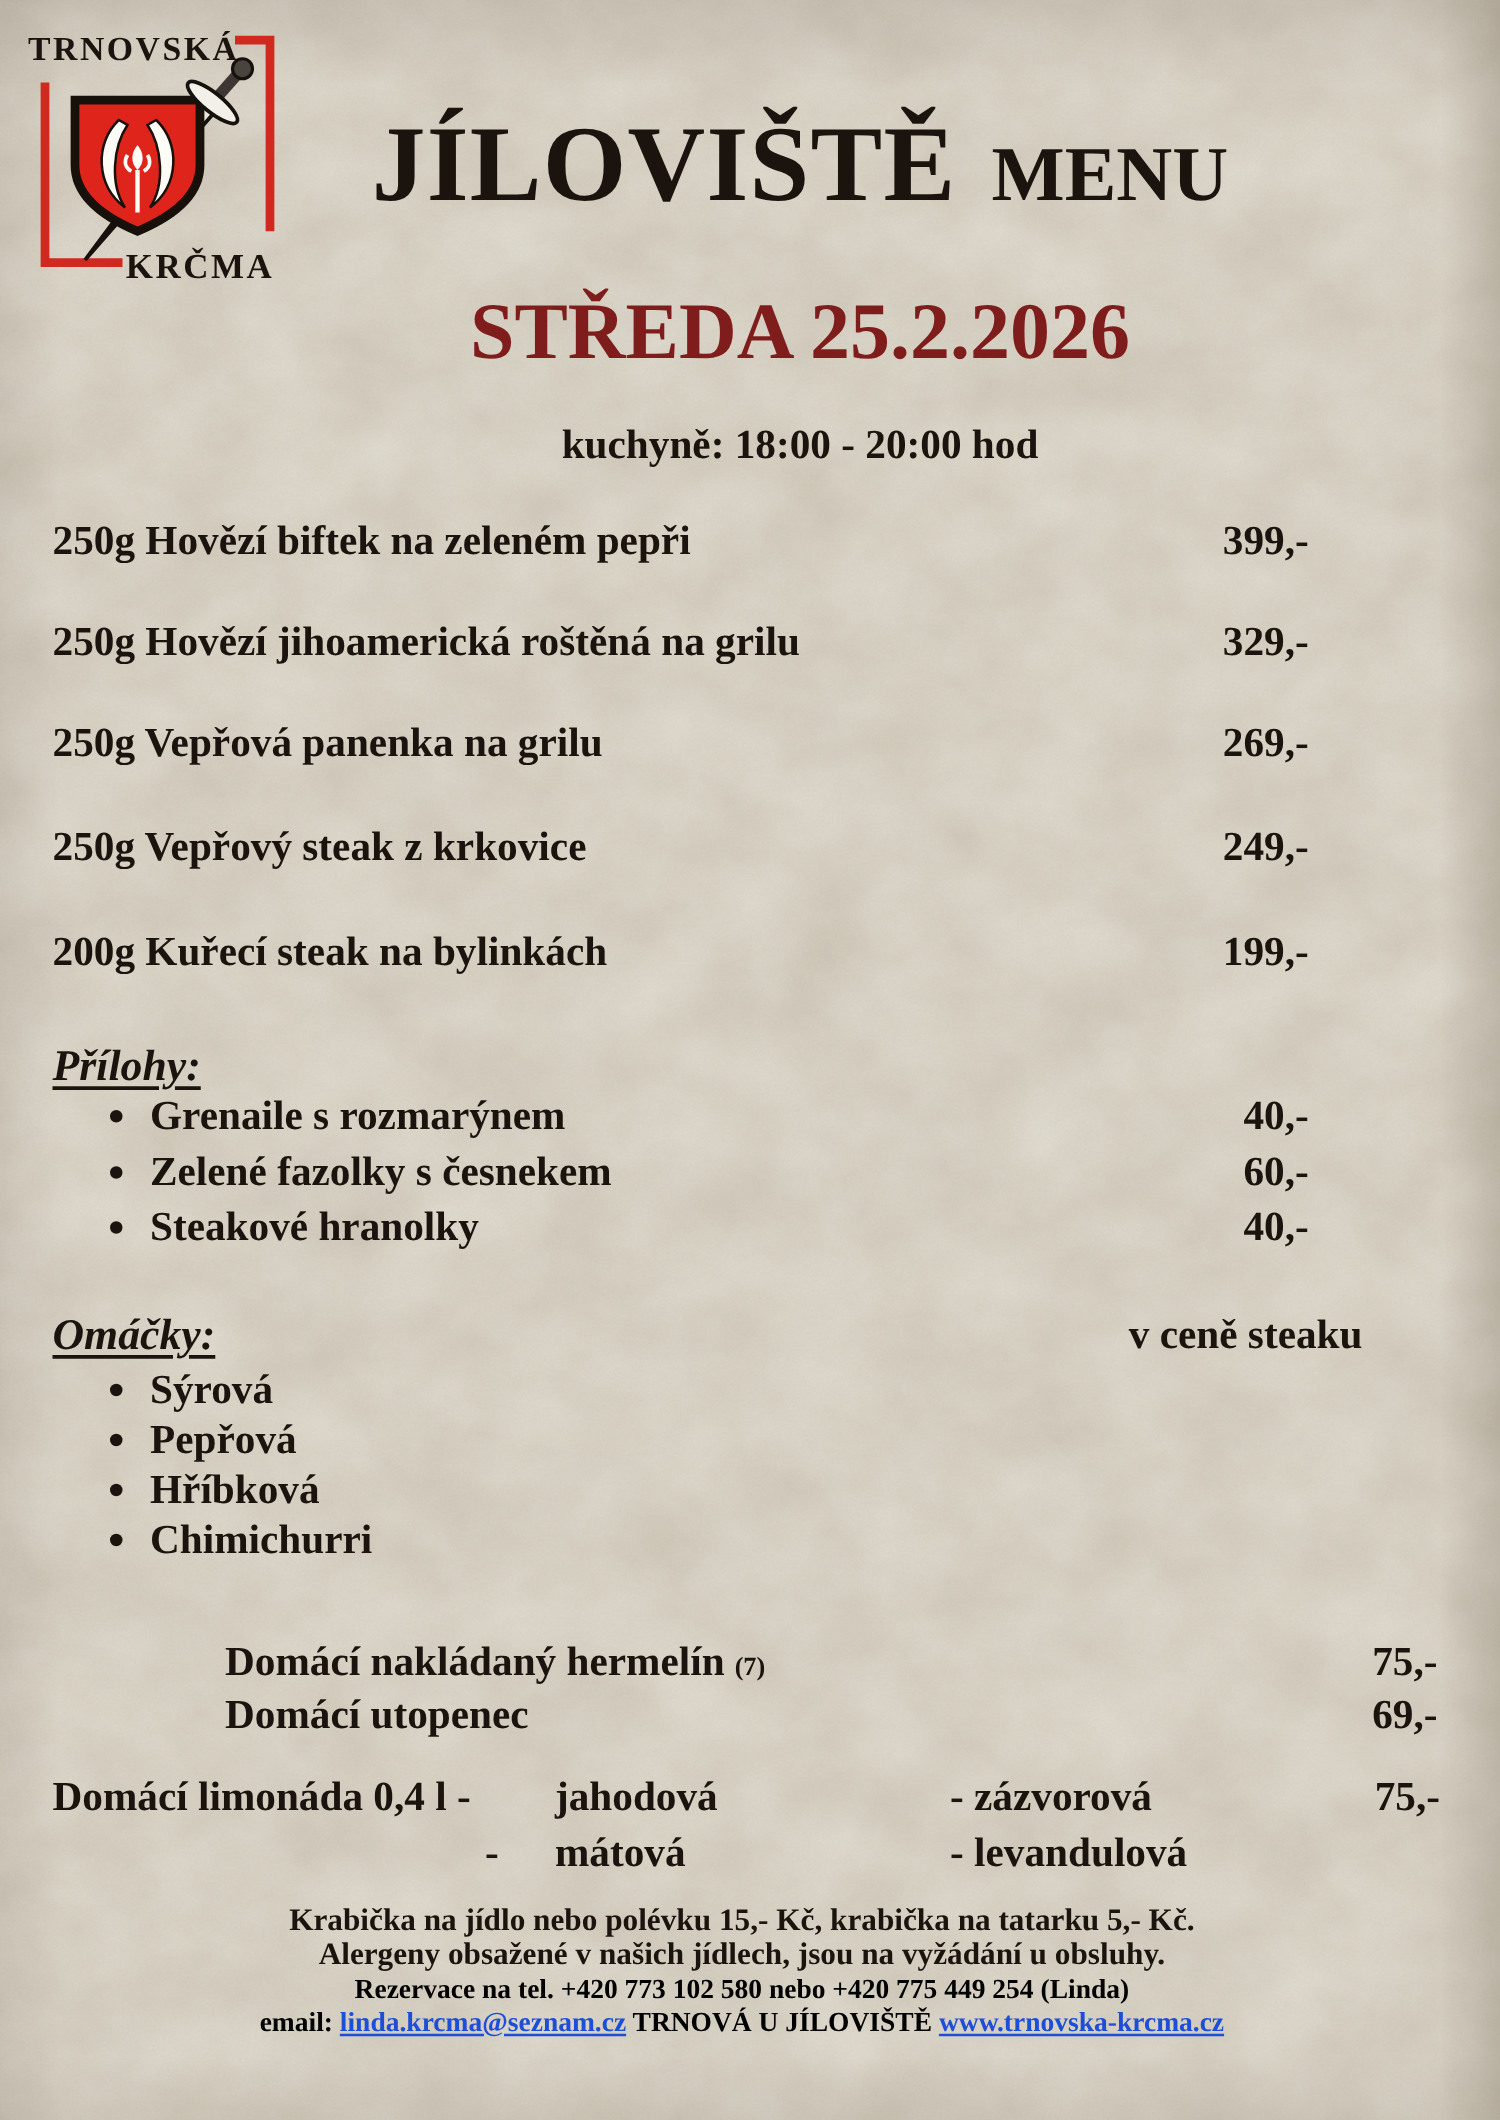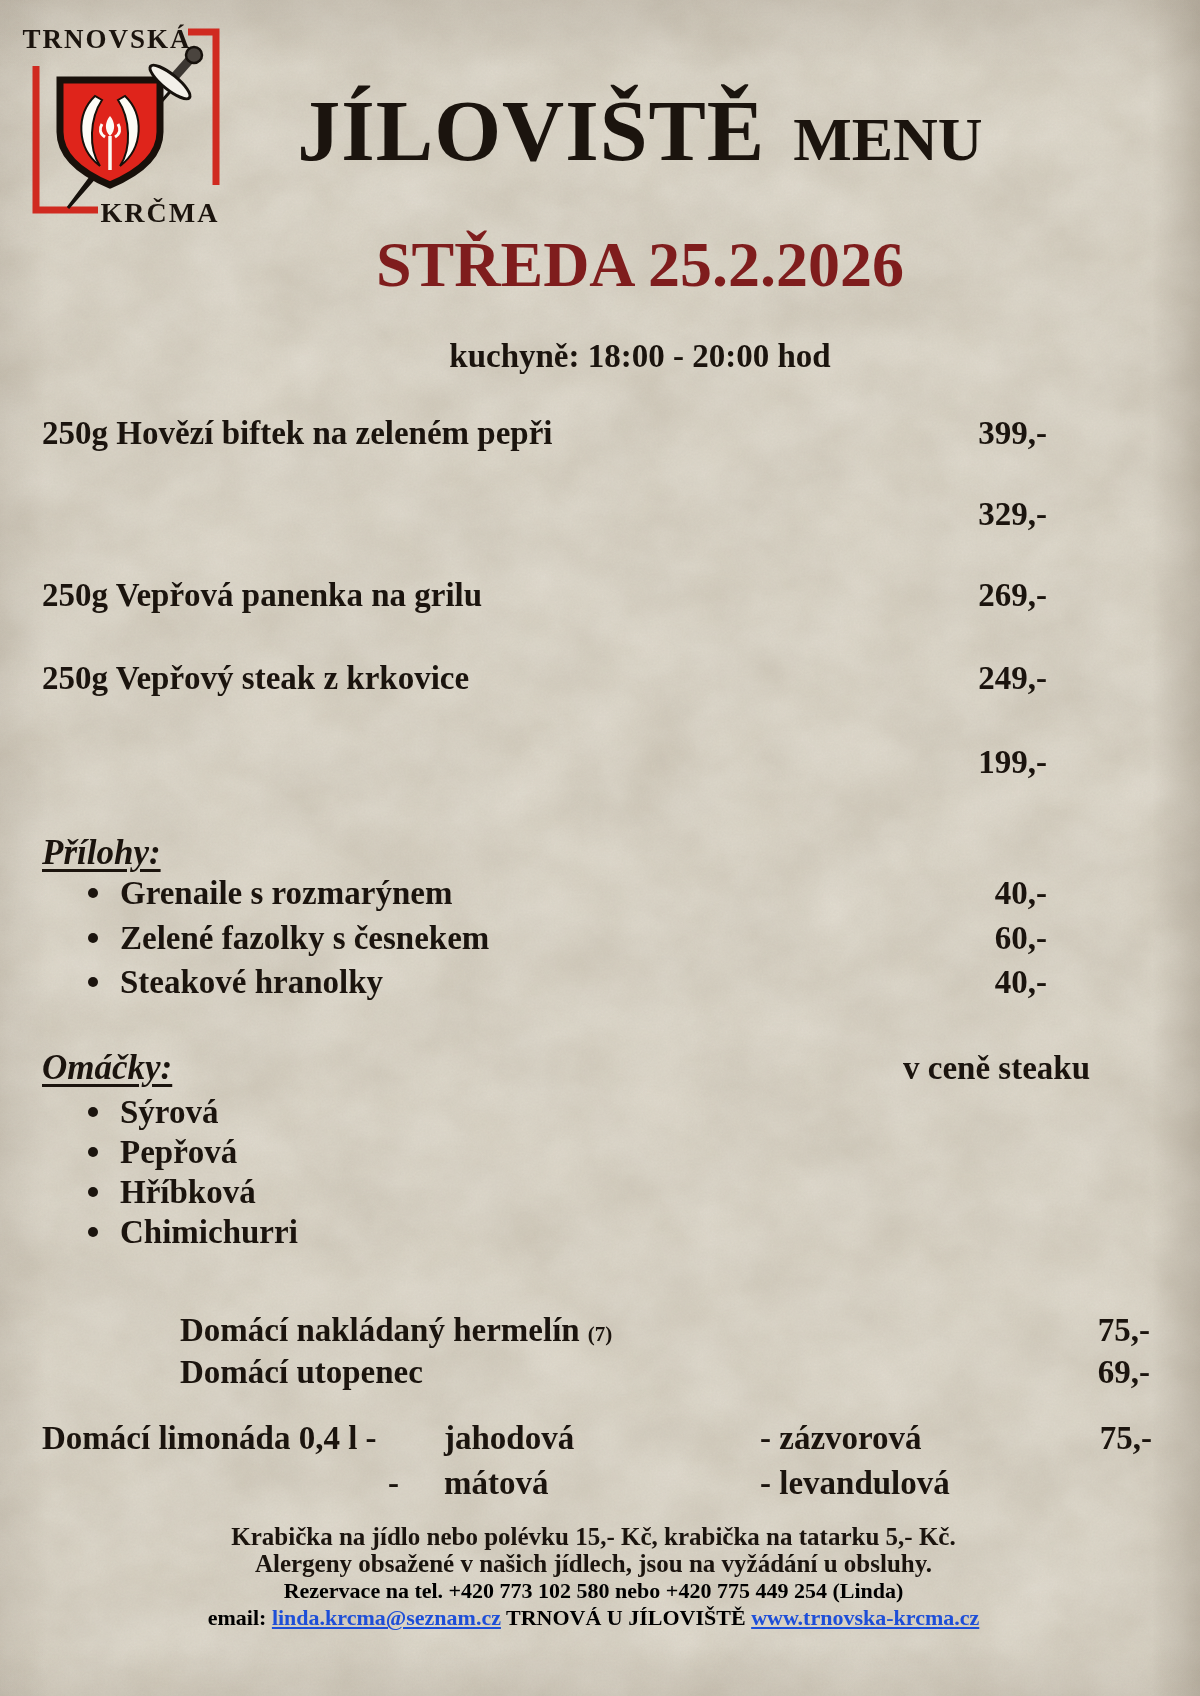--- a/index.html
+++ b/index.html
@@ -96,31 +96,33 @@
   <span class="t-big">JÍLOVIŠTĚ</span><span class="t-small">MENU</span>
 </div>
 <div class="layer center-band date-line">STŘEDA 25.2.2026</div>
 <div class="layer center-band hours-line">kuchyně: 18:00 - 20:00 hod</div>
 
 <div class="layer row" style="top:413px">
   <span>250g Hovězí biftek na zeleném pepři</span>
   <span class="price">399,-</span>
 </div>
 <div class="layer row" style="top:494px">
+  <span>250g Hovězí jihoamerická roštěná na grilu</span>
   <span class="price">329,-</span>
 </div>
 <div class="layer row" style="top:575px">
   <span>250g Vepřová panenka na grilu</span>
   <span class="price">269,-</span>
 </div>
 <div class="layer row" style="top:658px">
   <span>250g Vepřový steak z krkovice</span>
   <span class="price">249,-</span>
 </div>
 <div class="layer row" style="top:742px">
+  <span>200g Kuřecí steak na bylinkách</span>
   <span class="price">199,-</span>
 </div>
 
 <div class="layer heading" style="top:832px">Přílohy:</div>
 <div class="layer brow" style="top:873px">
   <span class="dot"></span>
   <span>Grenaile s rozmarýnem</span>
   <span class="price">40,-</span>
 </div>
 <div class="layer brow" style="top:918px">

